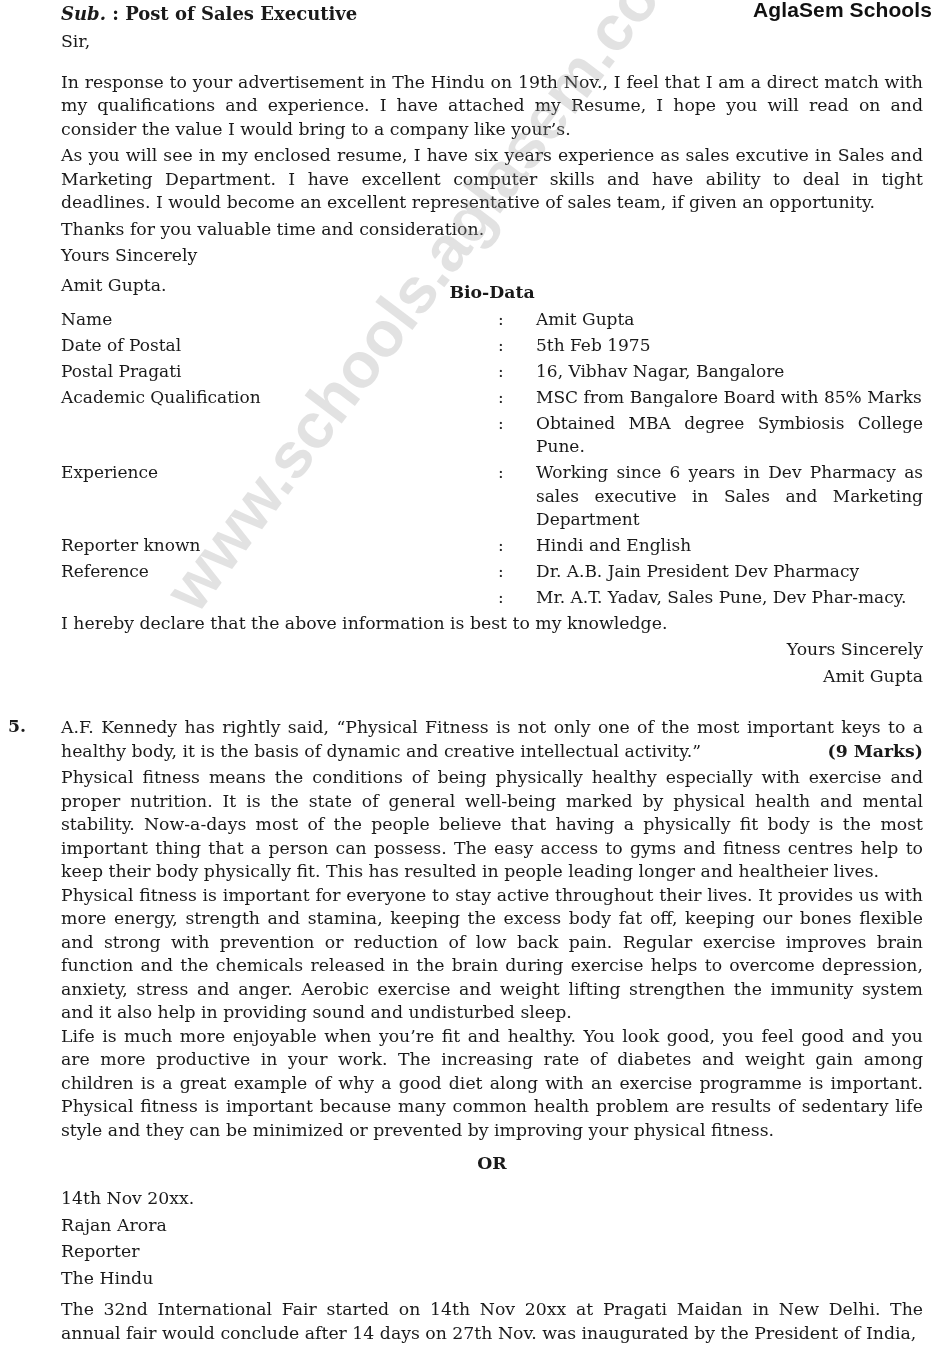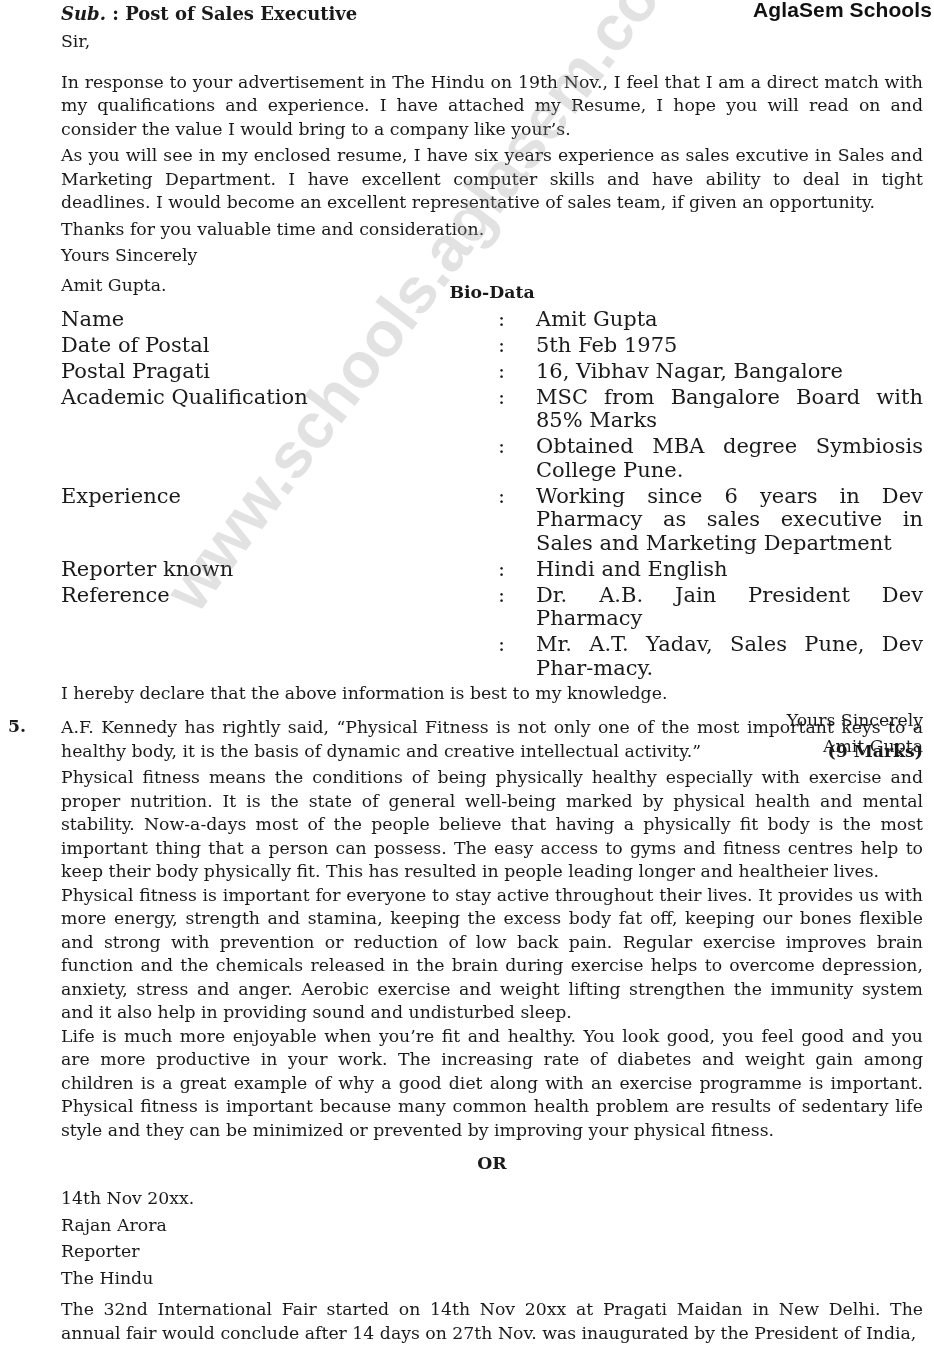--- a/index.html
+++ b/index.html
@@ -7,21 +7,21 @@
          font-family:"DejaVu Serif", "Liberation Serif", serif; color:#1a1a1a; }
   .page { position:absolute; left:0; top:0; width:934px; height:1355px; }
   .brand { position:absolute; right:2px; top:-2px; font-family:"Liberation Sans", sans-serif;
            font-weight:bold; font-size:21px; color:#111; letter-spacing:0.1px; }
   .col { position:absolute; left:61px; width:862px; font-size:17.3px; line-height:23.5px; }
   .just { text-align:justify; }
   p { margin:0; }
   .sub { position:absolute; left:61px; top:3px; font-size:18px; font-weight:bold; }
   .sub i { font-style:italic; }
   .center-bold { text-align:center; font-weight:bold; }
-  table.bio { border-collapse:collapse; width:862px; font-size:21px; line-height:23.5px; }
+  table.bio { border-collapse:collapse; width:862px; font-size:17px; line-height:23.5px; }
   table.bio td { padding:0; vertical-align:top; }
   table.bio td.k { width:437px; }
   table.bio td.c { width:38px; }
   table.bio td.v { text-align:justify; }
   table.bio tr.gap td { padding-top:2.5px; }
   .right { text-align:right; }
   .qnum { position:absolute; left:8px; font-weight:bold; font-size:17.3px; }
   .marks { float:right; font-weight:bold; }
   .watermark { position:absolute; left:150px; top:580px; font-family:"Liberation Sans", sans-serif;
                font-weight:bold; font-size:64px; color:rgba(150,150,150,0.28);

